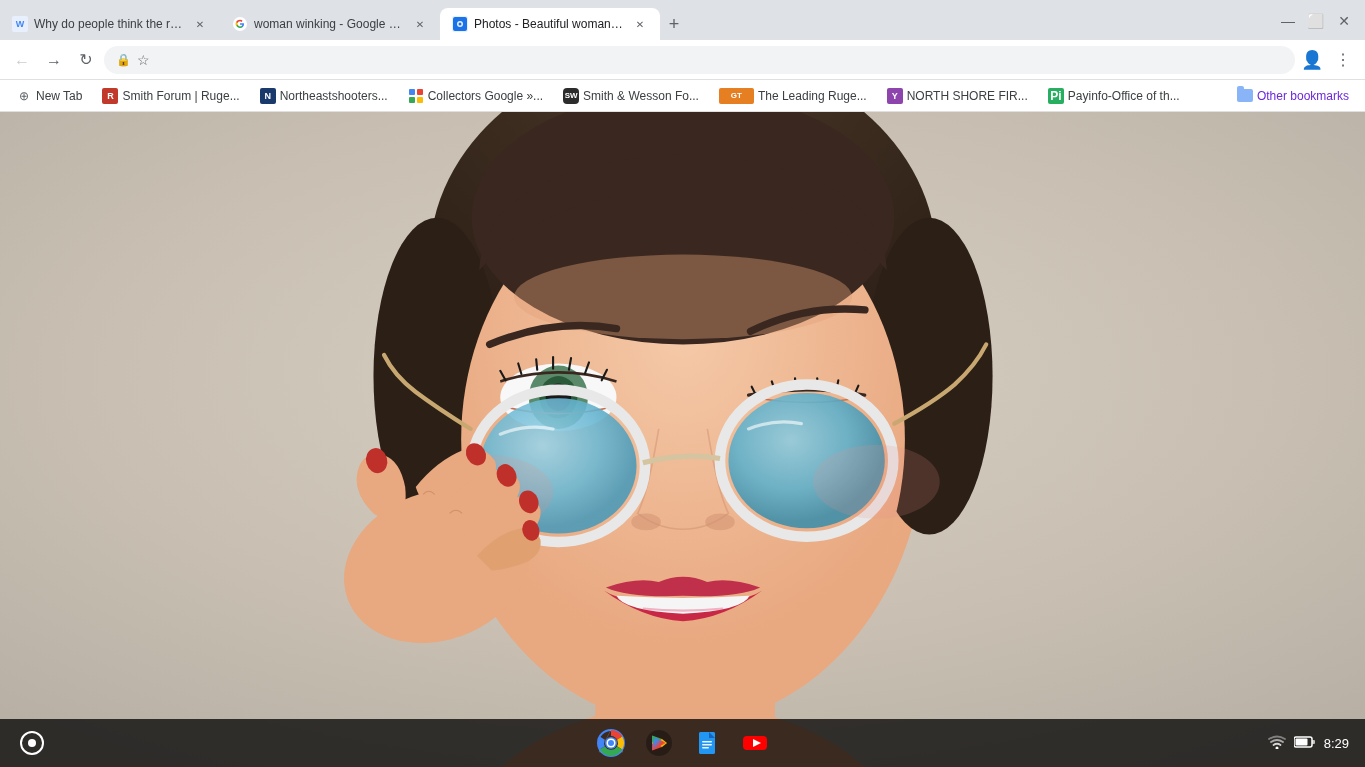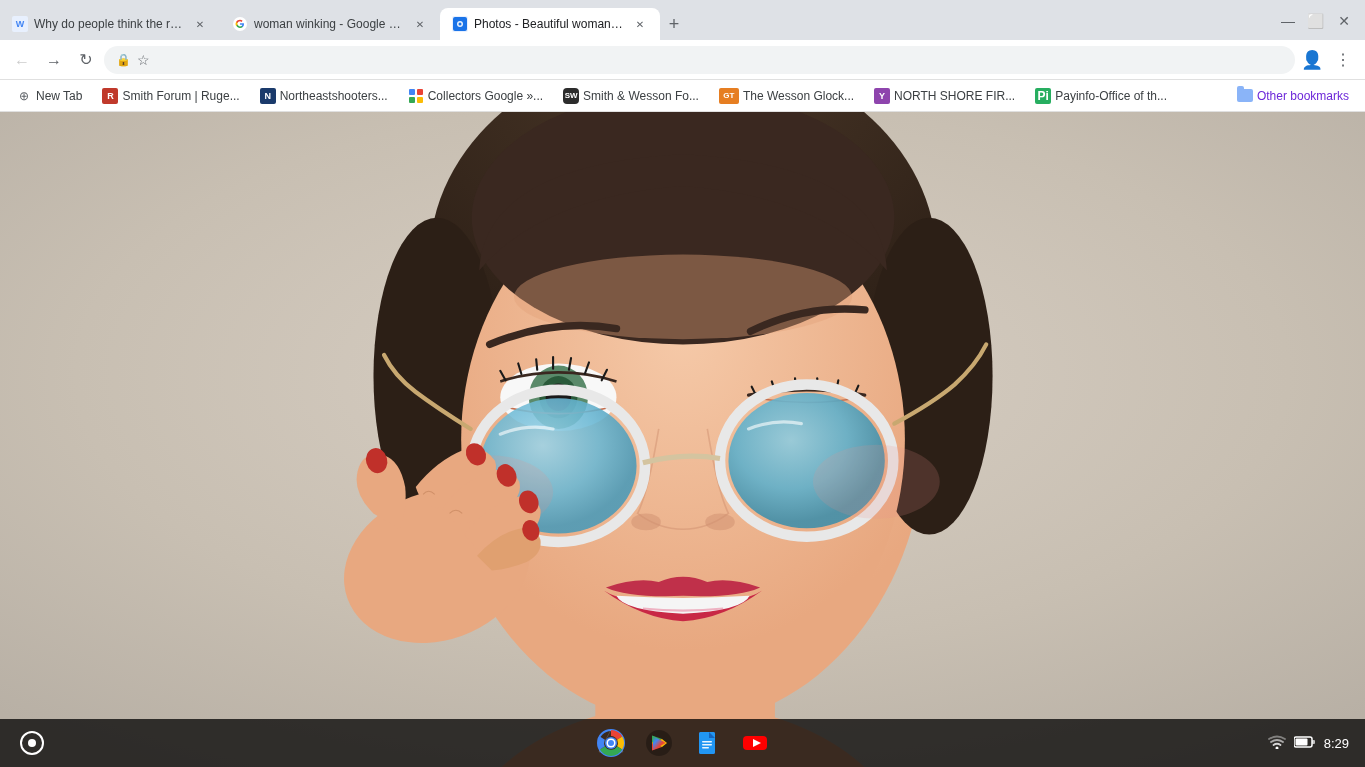--- a/index.html
+++ b/index.html
@@ -364,22 +364,22 @@
       </div>
       <span>Collectors Google »...</span>
     </div>
 
     <div class="bookmark-item">
       <div class="bookmark-favicon" style="background:#2c2c2c; border-radius:4px; width:16px; height:16px; display:flex; align-items:center; justify-content:center; color:#fff; font-size:8px; font-weight:bold;">SW</div>
       <span>Smith &amp; Wesson Fo...</span>
     </div>
 
     <div class="bookmark-item">
-      <div class="bookmark-favicon" style="background:#e67e22; border-radius:2px; width:20px; height:16px; display:flex; align-items:center; justify-content:center; color:#fff; font-size:8px; font-weight:bold;">GT</div>
-      <span>The Wesson Glock...</span>
+      <div class="bookmark-favicon" style="background:#e67e22; border-radius:2px; width:35px; height:16px; display:flex; align-items:center; justify-content:center; color:#fff; font-size:8px; font-weight:bold;">GT</div>
+      <span>The Leading Ruge...</span>
     </div>
 
     <div class="bookmark-item">
       <div class="bookmark-favicon" style="background:#8e44ad; border-radius:2px; width:16px; height:16px; display:flex; align-items:center; justify-content:center; color:#fff; font-size:9px; font-weight:bold;">Y</div>
       <span>NORTH SHORE FIR...</span>
     </div>
 
     <div class="bookmark-item">
       <div class="bookmark-favicon" style="background:#27ae60; border-radius:2px; width:16px; height:16px; display:flex; align-items:center; justify-content:center; color:#fff; font-size:12px; font-weight:bold;">Pi</div>
       <span>Payinfo-Office of th...</span>

